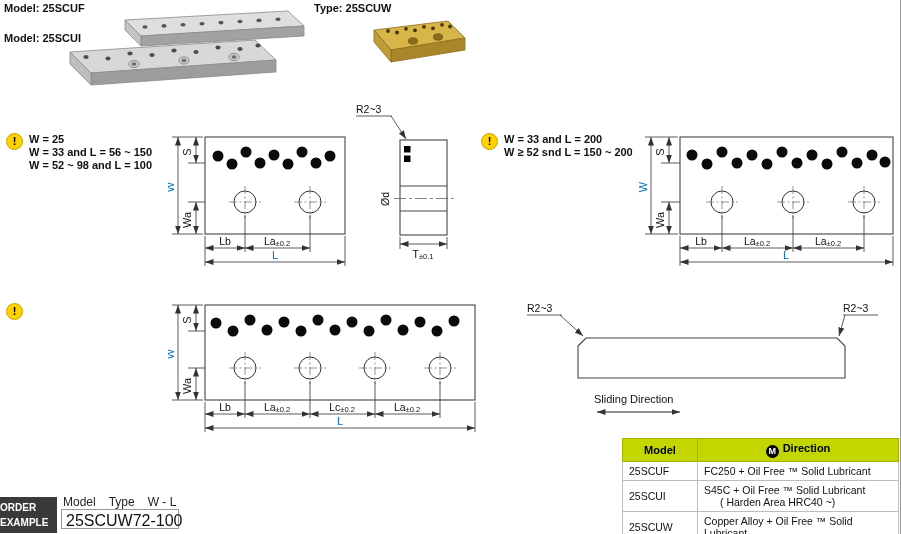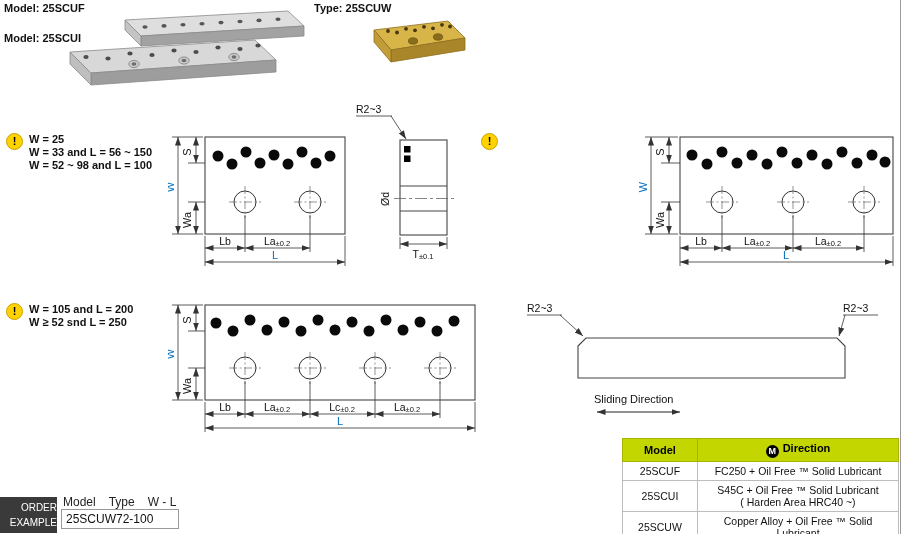--- a/index.html
+++ b/index.html
@@ -19,39 +19,39 @@
   .note-lines { font-size:11px; font-weight:bold; line-height:13px; white-space:nowrap; }
   svg text { font-family:"Liberation Sans", sans-serif; }
 
   table.mat-table { border-collapse:collapse; background:#fff; }
   table.mat-table th {
     background:#c3d600; font-size:11px; font-weight:bold; color:#000;
     padding:3px 6px; border:1px solid #a8b400; text-align:center;
   }
   table.mat-table td {
     font-size:10.5px; padding:3px 6px; border:1px solid #bdbdbd;
-    vertical-align:middle; background:#fff;text-align:center;
+    vertical-align:middle; background:#fff;
   }
   td.model-col { width:56px; white-space:nowrap; }
   .m-badge {
     display:inline-block; width:13px; height:13px; border-radius:50%;
     background:#000; color:#fff; font-size:9px; font-weight:bold;
     line-height:13px; text-align:center; margin-right:4px; vertical-align:-2px;
   }
   .mat2:empty { display:none; }
-  .mat2 { white-space:nowrap; }
+  .mat2 { white-space:nowrap;margin-left:16px; }
 
   .order-box {
-    background:#3a3a3a; color:#fff; font-size:10px; font-weight:normal;
-    text-align:right; width:57px; height:33px; padding-top:3px; line-height:15px;
+    background:#3a3a3a; color:#fff; font-size:10px; font-weight:bold;
+    text-align:left; width:57px; height:33px; padding-top:3px; line-height:15px;
   }
   .order-cols { font-size:12px; color:#222; white-space:nowrap; }
   .order-cols span { margin-right:13px; }
   .order-value {
-    border:1px solid #999; background:#fff; font-size:12px;
+    border:1px solid #999; background:#fff; font-size:16px;
     width:108px; height:14px; padding:2px 4px; white-space:nowrap;
   }
   .page-edge { width:1px; height:534px; background:#9a9a9a; }
 </style>
 </head>
 <body>
 
 <div class="abs model-title" style="left:4px; top:2px">Model: 25SCUF</div>
 <div class="abs model-title" style="left:4px; top:32px">Model: 25SCUI</div>
 <div class="abs model-title" style="left:314px; top:2px">Type: 25SCUW</div>
@@ -124,28 +124,28 @@
   <div class="note-icon">!</div>
   <div class="note-lines">
     <div>W = 25</div>
     <div>W = 33 and L = 56 ~ 150</div>
     <div>W = 52 ~ 98 and L = 100</div>
   </div>
 </div>
 
 <div class="abs note" style="left:481px; top:133px">
   <div class="note-icon">!</div>
+  <div class="note-lines">
+    <div>W = 33 and L = 200</div>
+    <div>W ≥ 52 snd L = 150 ~ 200</div>
+  </div>
 </div>
 
 <div class="abs note" style="left:6px; top:303px">
   <div class="note-icon">!</div>
-  <div class="note-lines">
-    <div>W = 105 and L = 200</div>
-    <div>W ≥ 52 snd L = 250</div>
-  </div>
 </div>
 
 <svg class="abs" style="left:168px; top:128px" width="200" height="145" viewBox="168 128 200 145">
   <defs>
     <marker id="arr1" markerWidth="10" markerHeight="8" refX="8.5" refY="3" orient="auto-start-reverse" markerUnits="userSpaceOnUse">
       <path d="M0,0 L8.5,3 L0,6 Z" fill="#333"></path>
     </marker>
   </defs>
   <rect x="205" y="137" width="140" height="97" fill="#fff" stroke="#444" stroke-width="1.1"></rect>
   <g fill="#0a0a0a">

